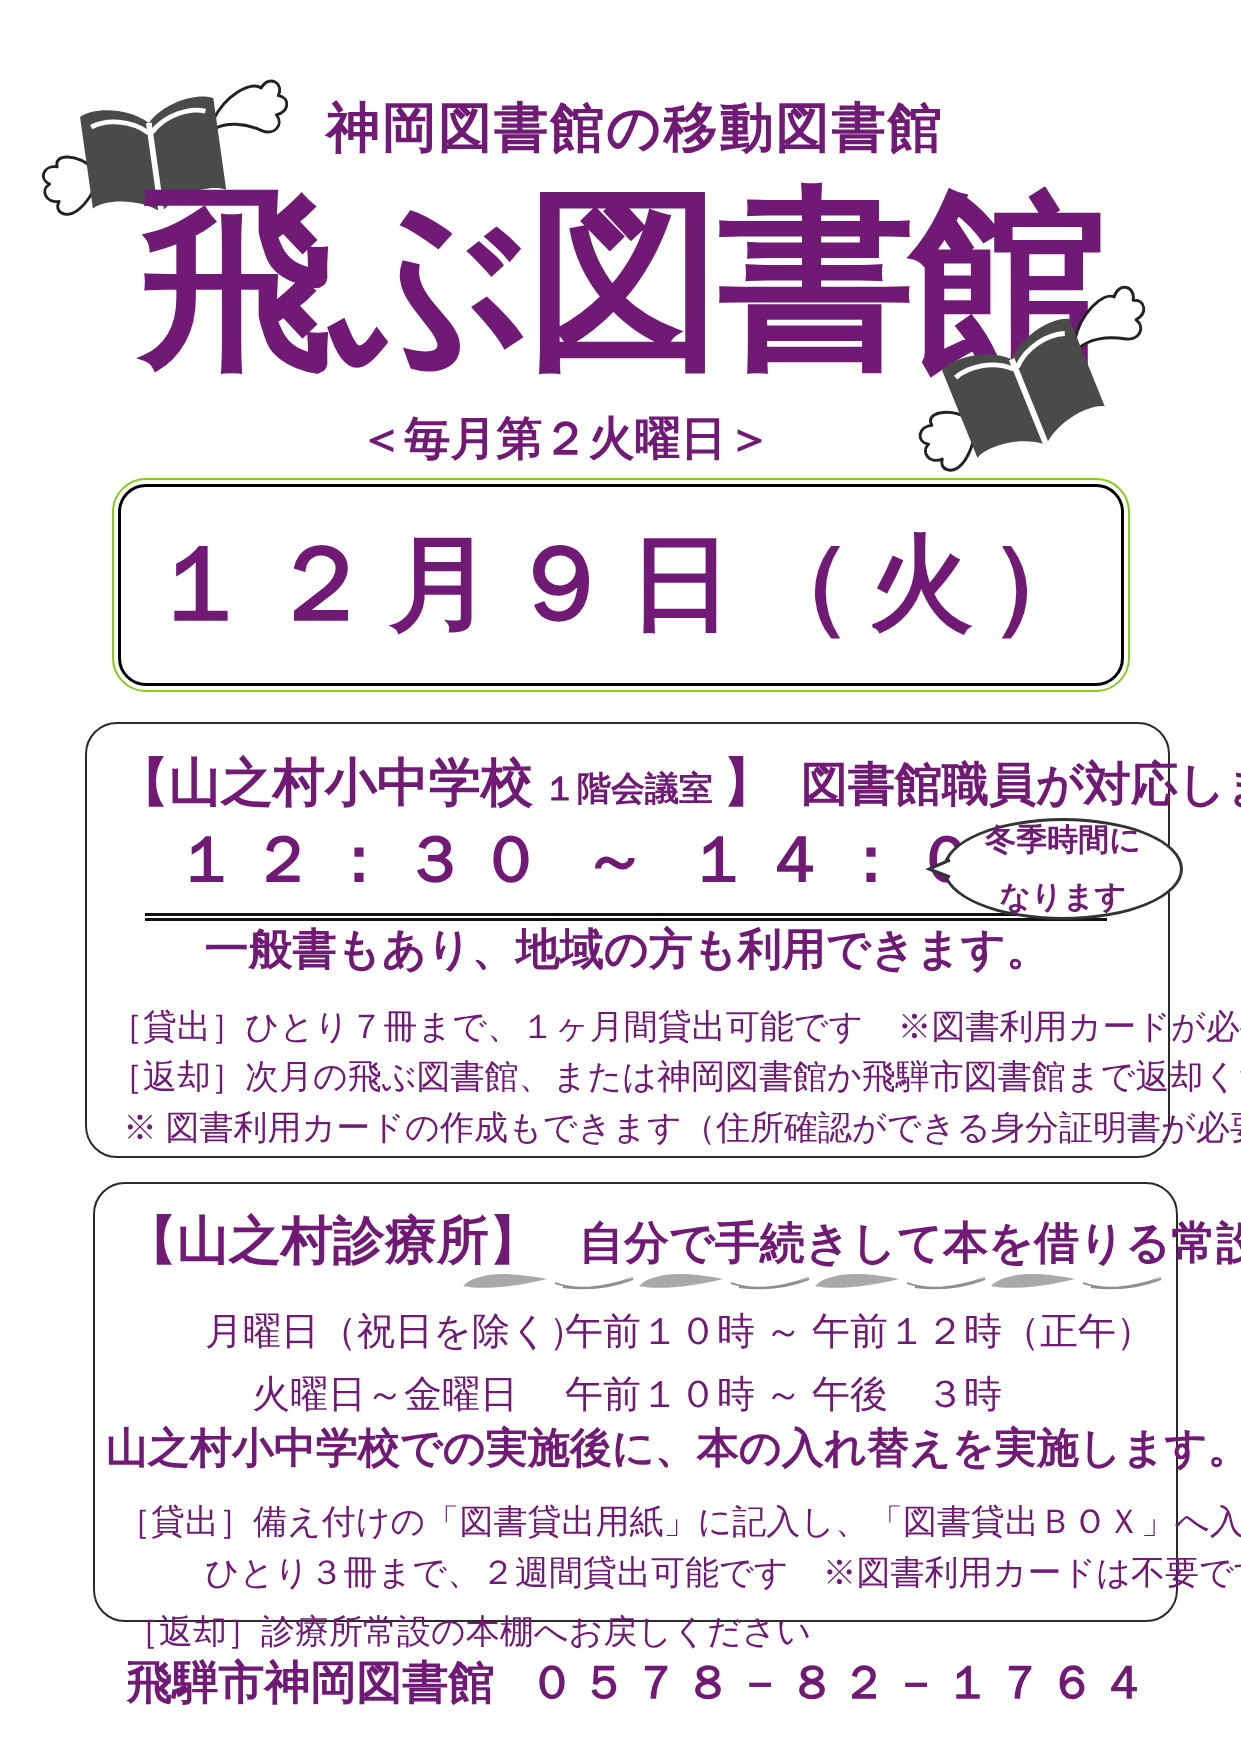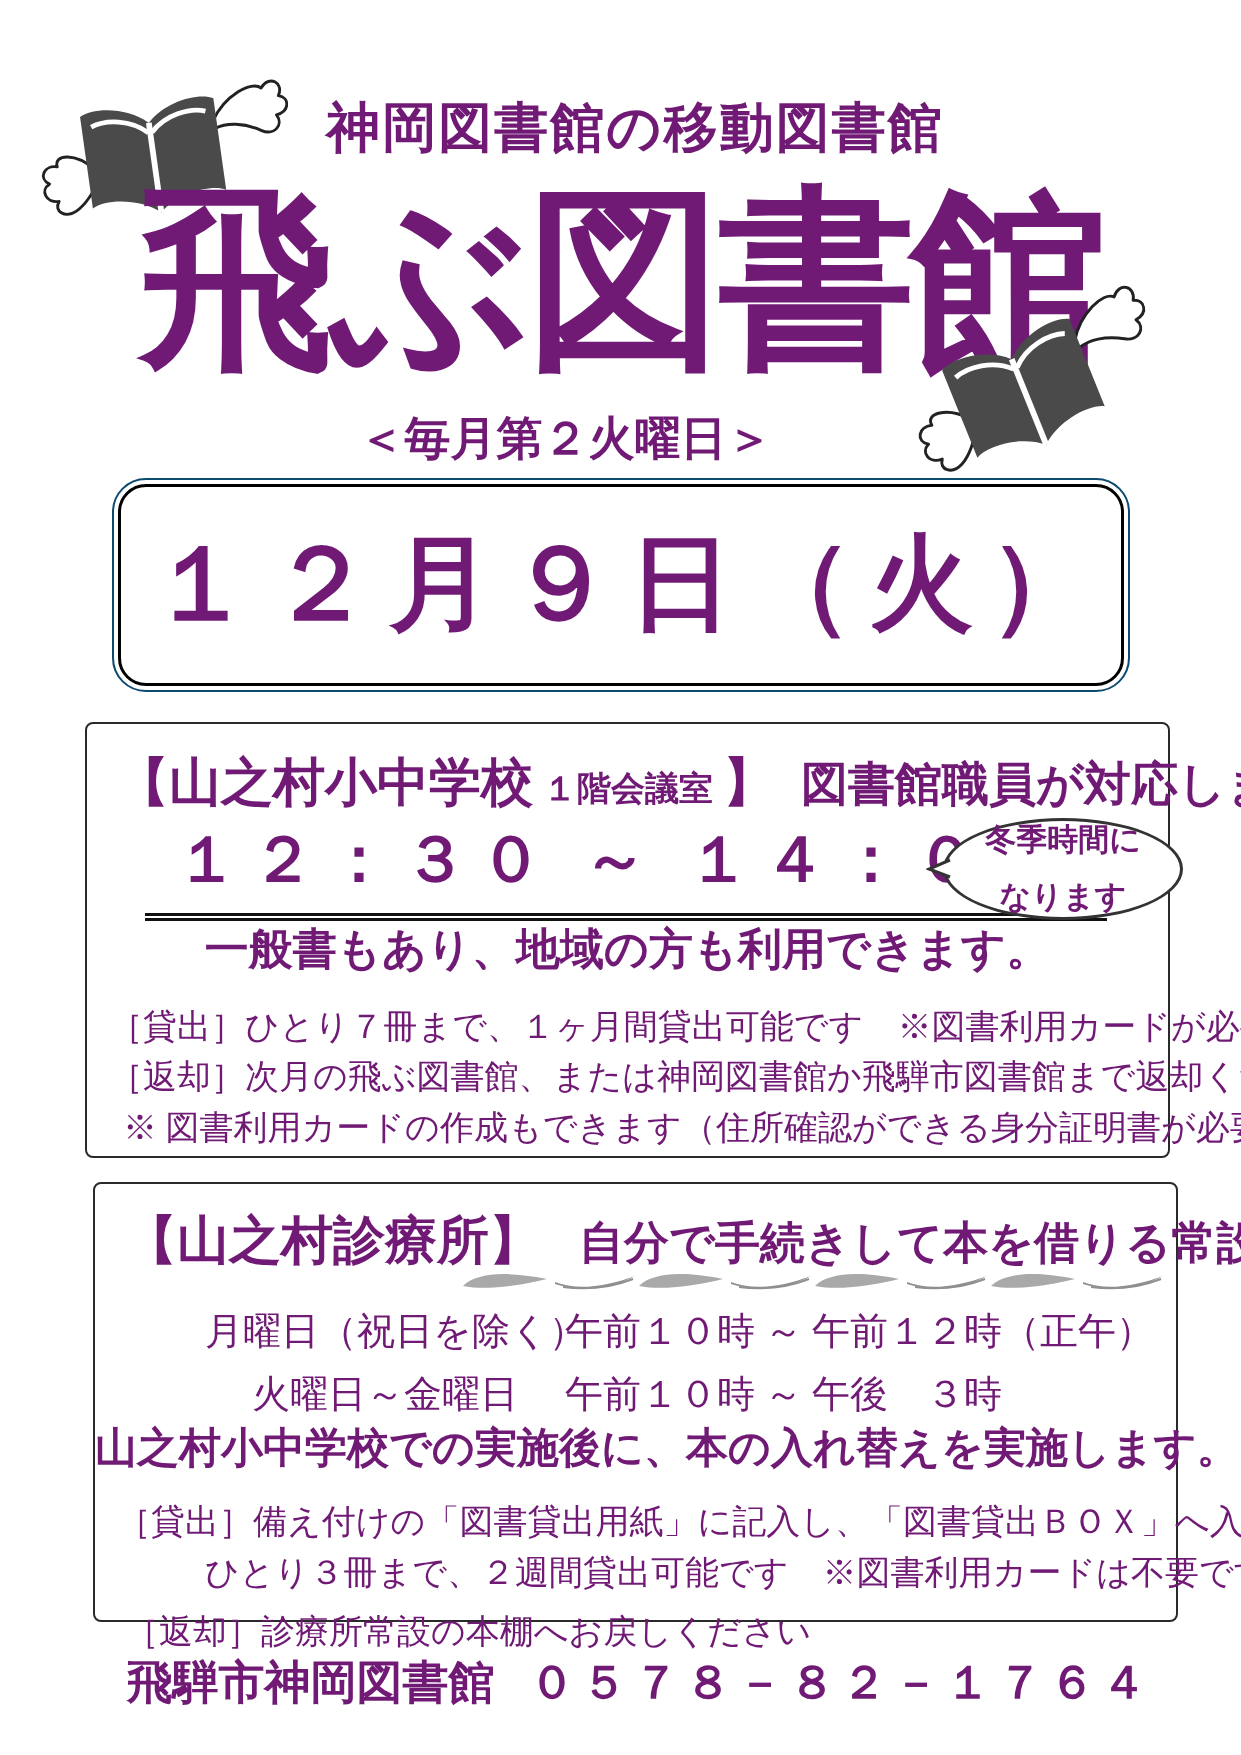--- a/index.html
+++ b/index.html
@@ -45,34 +45,34 @@
   .subheading-main{font-size:68px;font-weight:700;letter-spacing:2px;}
   .subheading-note{font-size:46px;font-weight:600;}
 
   
   .icon-book-left{left:38px;top:58px;width:250px;height:185px;}
   .icon-book-right{left:905px;top:288px;width:255px;height:190px;transform:rotate(-14deg);}
 
   
   .date-box-outer{
     left:112px;top:478px;width:1018px;height:214px;
-    border:2px solid #0c4a6e;border-radius:34px;
+    border:2px solid #84cc16;border-radius:34px;
     padding:4px;box-sizing:border-box;background:#fff;
   }
   .date-box-inner{
     width:100%;height:100%;
     border:3px solid #000;border-radius:28px;
     box-sizing:border-box;
     display:flex;align-items:center;justify-content:center;
   }
   .date-text{font-size:104px;font-weight:600;letter-spacing:16px;text-indent:16px;white-space:nowrap;}
 
   
   .section-box{
-    border:2px solid #2a2a2a;border-radius:8px;background:#fff;
+    border:2px solid #2a2a2a;border-radius:32px;background:#fff;
     box-sizing:border-box;
   }
   .box-school{left:85px;top:722px;width:1085px;height:436px;}
   .box-clinic{left:93px;top:1182px;width:1085px;height:440px;}
 
   
   .school-header{
     position:absolute;left:30px;top:24px;white-space:nowrap;
     display:flex;align-items:baseline;
   }
@@ -115,21 +115,21 @@
   .brush-wave{position:absolute;left:368px;top:86px;width:700px;height:28px;}
   .sched{
     position:absolute;left:110px;top:116px;width:900px;
     font-size:38px;line-height:1.65;
   }
   .sched-row{display:flex;white-space:nowrap;}
   .sched-days{width:360px;text-align:center;}
   .sched-hours{flex:1;}
   .clinic-note{
     position:absolute;left:0;top:236px;width:100%;
-    font-size:42px;font-weight:600;text-align:center;white-space:nowrap;
+    font-size:42px;font-weight:600;text-align:center;white-space:nowrap;padding-left:11px;
   }
   .clinic-details{
     position:absolute;left:22px;top:312px;width:1040px;
     font-size:34px;line-height:1.5;white-space:nowrap;
   }
   .clinic-details .indent2{padding-left:88px;}
 
   
   .footer{
     left:0;top:1652px;width:1241px;

